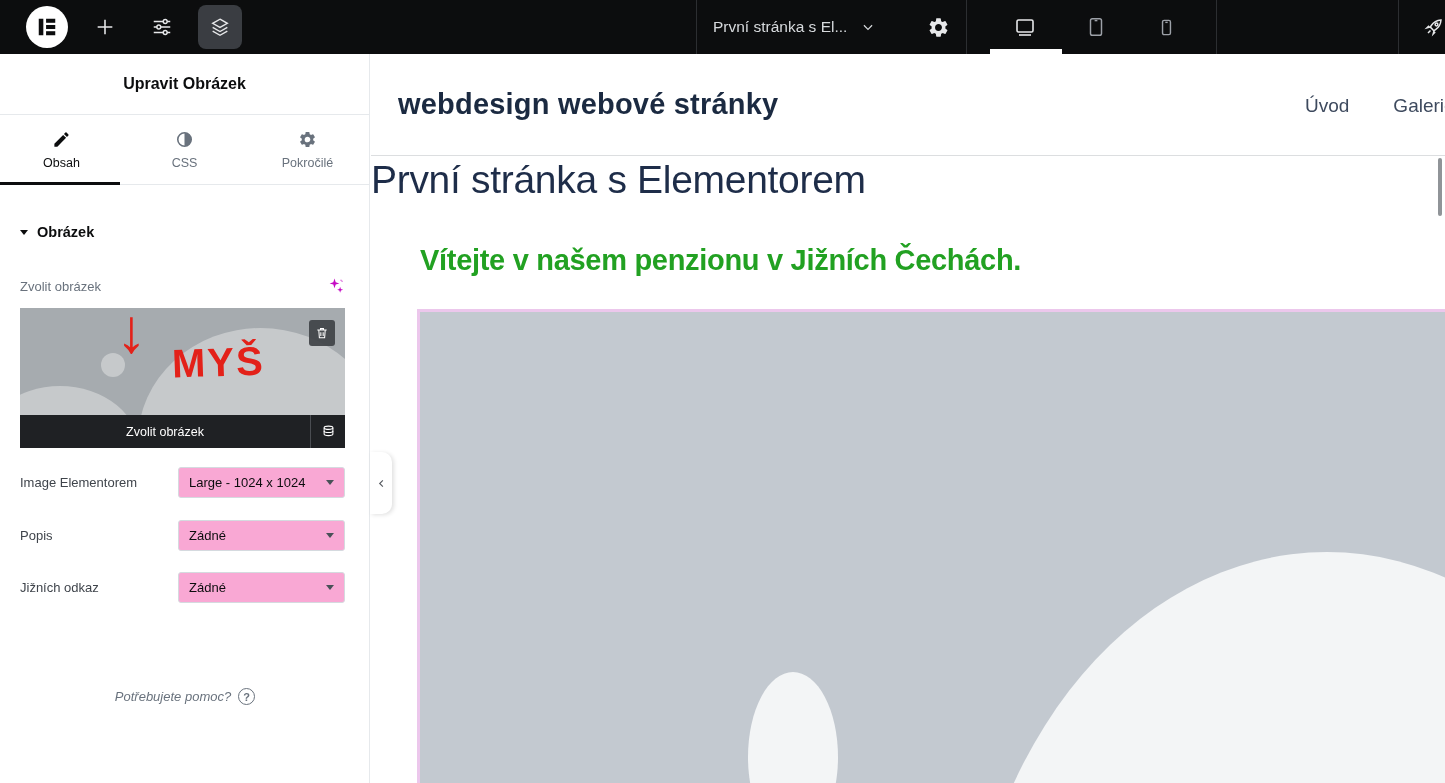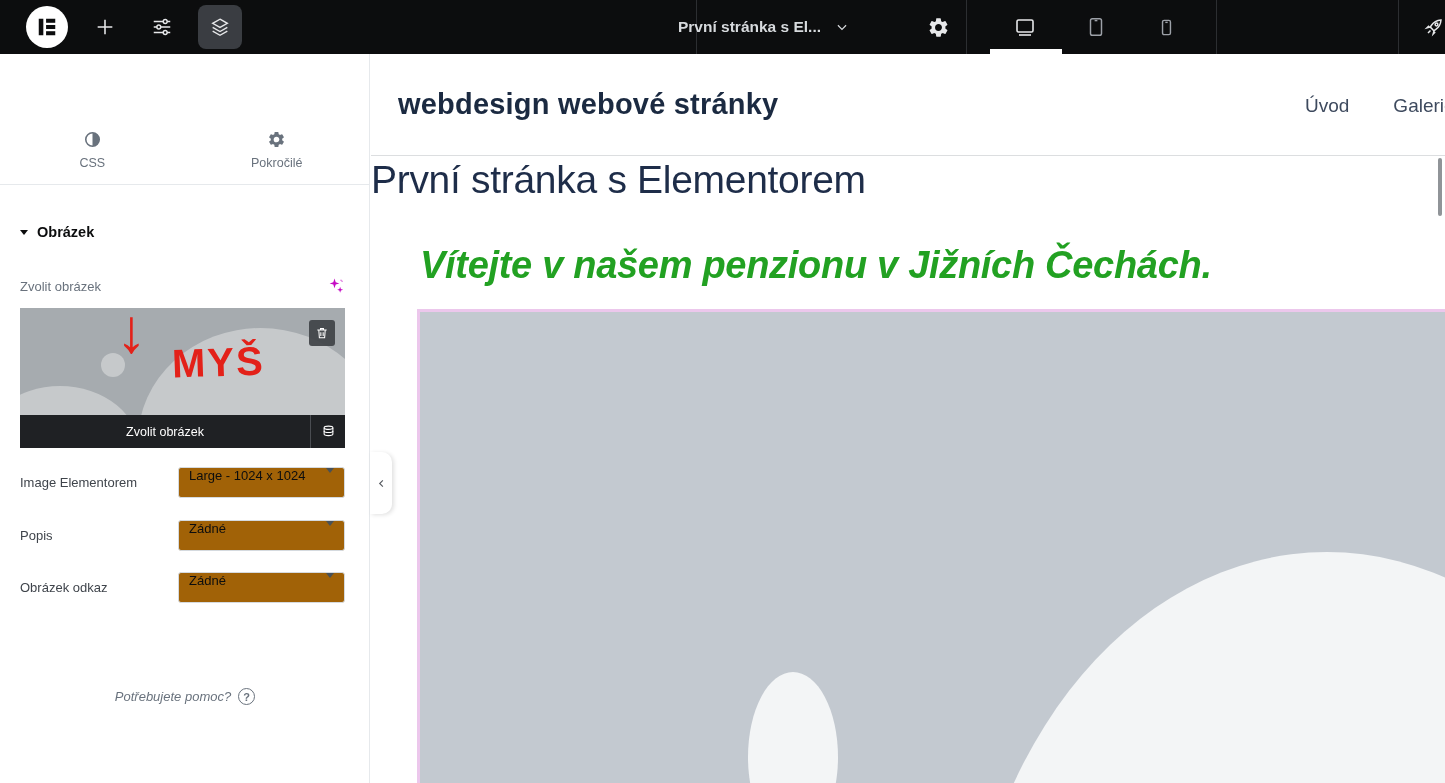--- a/index.html
+++ b/index.html
@@ -6,21 +6,21 @@
   html,body { background:#888; }
   body { font-family:"Liberation Sans","DejaVu Sans",sans-serif; }
   .app { position:relative; width:1445px; height:783px; background:#fff; overflow:hidden; }
 
   
   .topbar { position:absolute; left:0; top:0; width:1445px; height:54px; background:#0c0d0e; z-index:50; }
   .tb-divider { position:absolute; top:0; width:1px; height:54px; background:#2c2e31; }
   .tb-btn { position:absolute; top:5px; width:44px; height:44px; border:none; background:transparent; display:flex; align-items:center; justify-content:center; border-radius:8px; cursor:pointer; color:#e7e8ea; }
   .tb-btn.active-bg { background:#3a3d42; }
   .logo-circle { position:absolute; left:26px; top:6px; width:42px; height:42px; border-radius:50%; background:#fff; display:flex; align-items:center; justify-content:center; cursor:pointer; }
-  .doc-switcher { position:absolute; left:664px; top:0; height:54px; display:flex; align-items:center; gap:14px; padding:0 14px; background:transparent; border:none; color:#d7dadd; font-size:15.5px; cursor:pointer;font-weight:bold; }
+  .doc-switcher { position:absolute; left:699px; top:0; height:54px; display:flex; align-items:center; gap:14px; padding:0 14px; background:transparent; border:none; color:#d7dadd; font-size:15.5px; cursor:pointer; }
   .device-underline { position:absolute; left:990px; top:49px; width:72px; height:5px; background:#fff; }
 
   
   .sidebar { position:absolute; left:0; top:54px; width:370px; height:729px; background:#fff; border-right:1px solid #e6e9ec; z-index:20; }
   .panel-header { position:absolute; left:0; top:0; width:100%; height:61px; display:flex; align-items:center; justify-content:center; border-bottom:1px solid #e6e9ec; }
   .panel-title { font-size:16px; font-weight:bold; color:#0c0d0e; }
   .tabs { position:absolute; left:0; top:61px; width:100%; height:70px; display:flex; border-bottom:1px solid #e6e9ec; }
   .tab { flex:1; display:flex; flex-direction:column; align-items:center; justify-content:center; gap:7px; cursor:pointer; position:relative; color:#69727d; }
   .tab .tab-label { font-size:12.5px; }
   .tab.active { color:#0c0d0e; }
@@ -38,37 +38,37 @@
   .ph { position:absolute; border-radius:50%; background:#c6c9cb; }
   .annotation-arrow { position:absolute; left:96px; top:-8px; font-size:62px; font-weight:bold; line-height:1; }
   .annotation-text { position:absolute; left:152px; top:32px; font-size:40px; font-weight:bold; letter-spacing:2px; transform:rotate(-2deg); }
   .trash-btn { position:absolute; right:10px; top:12px; width:26px; height:26px; background:rgba(63,66,71,.92); border:none; border-radius:3px; display:flex; align-items:center; justify-content:center; cursor:pointer; }
   .media-bar { position:absolute; left:0; bottom:0; width:100%; height:33px; background:#1f2124; display:flex; align-items:center; }
   .media-bar-label { flex:1; text-align:center; color:#fff; font-size:12.5px; cursor:pointer; }
   .media-bar-sep { width:1px; height:100%; background:#4a4d52; }
   .media-bar-lib { width:34px; height:100%; display:flex; align-items:center; justify-content:center; background:transparent; border:none; cursor:pointer; }
 
   .field-row { position:absolute; left:20px; width:325px; height:31px; display:flex; align-items:center; justify-content:space-between; }
-  .select { width:167px; height:31px; border:1px solid #d5dadf; border-radius:3px; background:#a16207; display:flex; align-items:flex-start; justify-content:space-between; padding:0 10px; cursor:pointer; }
+  .select { width:167px; height:31px; border:1px solid #d5dadf; border-radius:3px; background:#f9a8d4; display:flex; align-items:center; justify-content:space-between; padding:0 10px; cursor:pointer; }
   .select-value { font-size:13px; color:#0c0d0e; }
 
   .help-row { position:absolute; left:0; top:634px; width:370px; display:flex; align-items:center; justify-content:center; gap:7px; cursor:pointer; }
   .help-label { font-size:13px; color:#69727d;font-style:italic; }
   .help-circle { width:17px; height:17px; border:1.5px solid #69727d; border-radius:50%; display:flex; align-items:center; justify-content:center; font-size:11px; color:#69727d; font-weight:bold; }
 
   .collapse-tab { position:absolute; left:370px; top:452px; width:22px; height:62px; background:#fff; border-radius:0 10px 10px 0; box-shadow:2px 1px 4px rgba(0,0,0,.12); z-index:30; display:flex; align-items:center; justify-content:center; cursor:pointer; border:none; }
 
   
   .canvas { position:absolute; left:371px; top:54px; width:1132px; height:729px; background:#fff; overflow:hidden; }
   .site-title { position:absolute; left:27px; top:34px; font-size:29px; font-weight:bold; color:#1b2a41; letter-spacing:.2px; cursor:pointer; }
   .site-nav { position:absolute; left:934px; top:41px; display:flex; gap:44px; }
   .nav-link { font-size:19px; color:#3e4a5e; cursor:pointer; white-space:nowrap; }
   .header-border { position:absolute; left:0; top:101px; width:100%; height:1px; background:#dcdee0; }
   .page-heading { position:absolute; left:0; top:104px; font-size:39px; font-weight:normal; color:#1e2d49; letter-spacing:-.3px; cursor:pointer; }
-  .welcome-heading { position:absolute; left:49px; top:190px; font-size:38px; font-weight:bold; letter-spacing:-.3px; cursor:pointer;font-style:italic; }
+  .welcome-heading { position:absolute; left:49px; top:190px; font-size:29px; font-weight:bold; letter-spacing:-.3px; cursor:pointer; }
   .image-widget { position:absolute; left:46px; top:255px; width:1035px; height:480px; border:3px solid #ecc7ec; cursor:pointer; }
   .image-ph { position:absolute; left:0; top:0; width:100%; height:100%; background:#c3c9d0; overflow:hidden; }
   .image-ph .shape { position:absolute; border-radius:50%; background:#f3f5f6; }
   .canvas-scroll-thumb { position:absolute; left:1438px; top:158px; width:4px; height:58px; background:#909498; border-radius:2px; z-index:40; }
 </style>
 </head>
 <body>
 
 <div class="app">
 
@@ -150,22 +150,32 @@
     <button class="tb-btn" style="left:1412px;">
       <svg width="24" height="24" viewBox="0 0 24 24" fill="none" stroke="#e7e8ea" stroke-width="1.5">
         <path d="M19 5c-4 .3-7.5 2.2-9.7 5.5l-1 1.6 3.6 3.6 1.6-1c3.3-2.2 5.2-5.7 5.5-9.7z"></path>
         <circle cx="14.5" cy="9.5" r="1.4"></circle>
         <path d="M8 12l-3 .8 2-2M12 16l-.8 3 2-2M8.5 15.5 6 18"></path>
       </svg>
     </button>
   </header>
 
   <aside class="sidebar">
+    <div class="panel-header">
+      <span class="panel-title">Upravit Obrázek</span>
+    </div>
 
     <div class="tabs">
+      <div class="tab active">
+        <svg width="19" height="19" viewBox="0 0 24 24" fill="#0c0d0e">
+          <path d="M3 17.25V21h3.75L17.81 9.94l-3.75-3.75L3 17.25zM20.71 7.04a1 1 0 0 0 0-1.41l-2.34-2.34a1 1 0 0 0-1.41 0l-1.83 1.83 3.75 3.75 1.83-1.83z"></path>
+        </svg>
+        <span class="tab-label">Obsah</span>
+        <span class="tab-underline"></span>
+      </div>
       <div class="tab">
         <svg width="19" height="19" viewBox="0 0 24 24" fill="none" stroke="#69727d" stroke-width="2">
           <circle cx="12" cy="12" r="8.5"></circle>
           <path d="M12 3.5a8.5 8.5 0 0 1 0 17z" fill="#69727d" stroke="none"></path>
         </svg>
         <span class="tab-label">CSS</span>
       </div>
       <div class="tab">
         <svg width="19" height="19" viewBox="0 0 24 24" fill="#69727d">
           <path d="M19.14 12.94c.04-.3.06-.61.06-.94s-.02-.64-.07-.94l2.03-1.58a.49.49 0 0 0 .12-.61l-1.92-3.32a.488.488 0 0 0-.59-.22l-2.39.96c-.5-.38-1.03-.7-1.62-.94l-.36-2.54a.484.484 0 0 0-.48-.41h-3.84c-.24 0-.43.17-.47.41l-.36 2.54c-.59.24-1.13.57-1.62.94l-2.39-.96c-.22-.08-.47 0-.59.22L2.74 8.87c-.12.21-.08.47.12.61l2.03 1.58c-.05.3-.09.63-.09.94s.02.64.07.94l-2.03 1.58a.49.49 0 0 0-.12.61l1.92 3.32c.12.22.37.29.59.22l2.39-.96c.5.38 1.03.7 1.62.94l.36 2.54c.05.24.24.41.48.41h3.84c.24 0 .44-.17.47-.41l.36-2.54c.59-.24 1.13-.56 1.62-.94l2.39.96c.22.08.47 0 .59-.22l1.92-3.32a.49.49 0 0 0-.12-.61l-2.01-1.58zM12 15.6A3.6 3.6 0 0 1 8.4 12c0-1.98 1.62-3.6 3.6-3.6s3.6 1.62 3.6 3.6-1.62 3.6-3.6 3.6z"></path>
@@ -222,21 +232,21 @@
 
     <div class="field-row" style="top:466px;">
       <span class="control-label" style="color:#3f444b;">Popis</span>
       <div class="select">
         <span class="select-value">Zádné</span>
         <span class="caret-select"></span>
       </div>
     </div>
 
     <div class="field-row" style="top:518px;">
-      <span class="control-label" style="color:#3f444b;">Obrázek odkaz</span>
+      <span class="control-label" style="color:#3f444b;">Jižních odkaz</span>
       <div class="select">
         <span class="select-value">Zádné</span>
         <span class="caret-select"></span>
       </div>
     </div>
 
     <div class="help-row">
       <span class="help-label">Potřebujete pomoc?</span>
       <span class="help-circle">?</span>
     </div>

